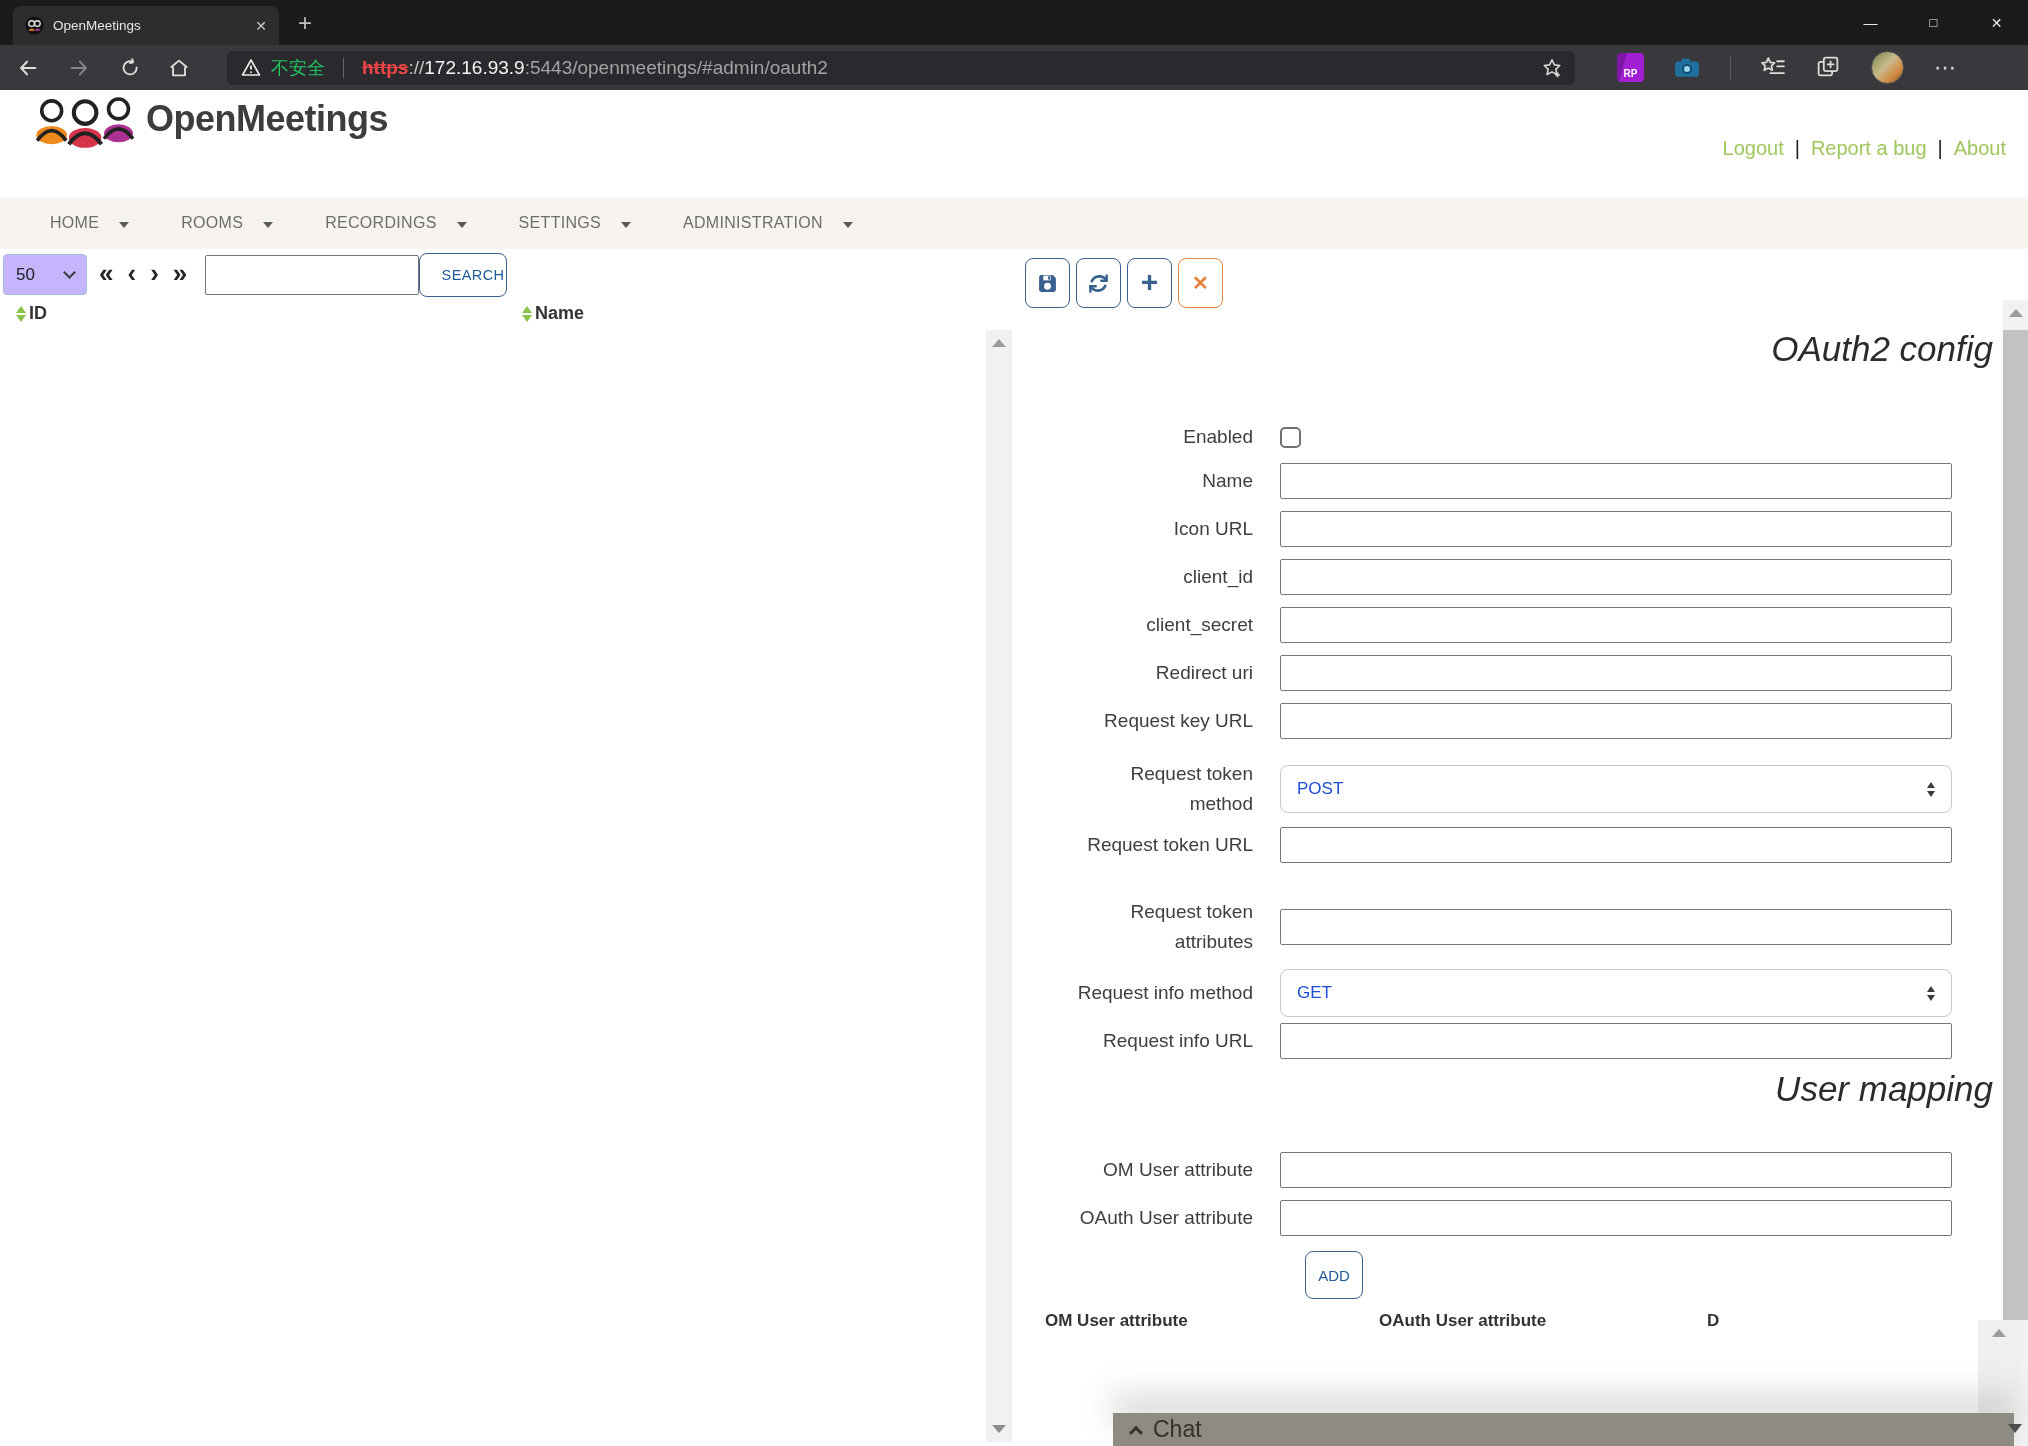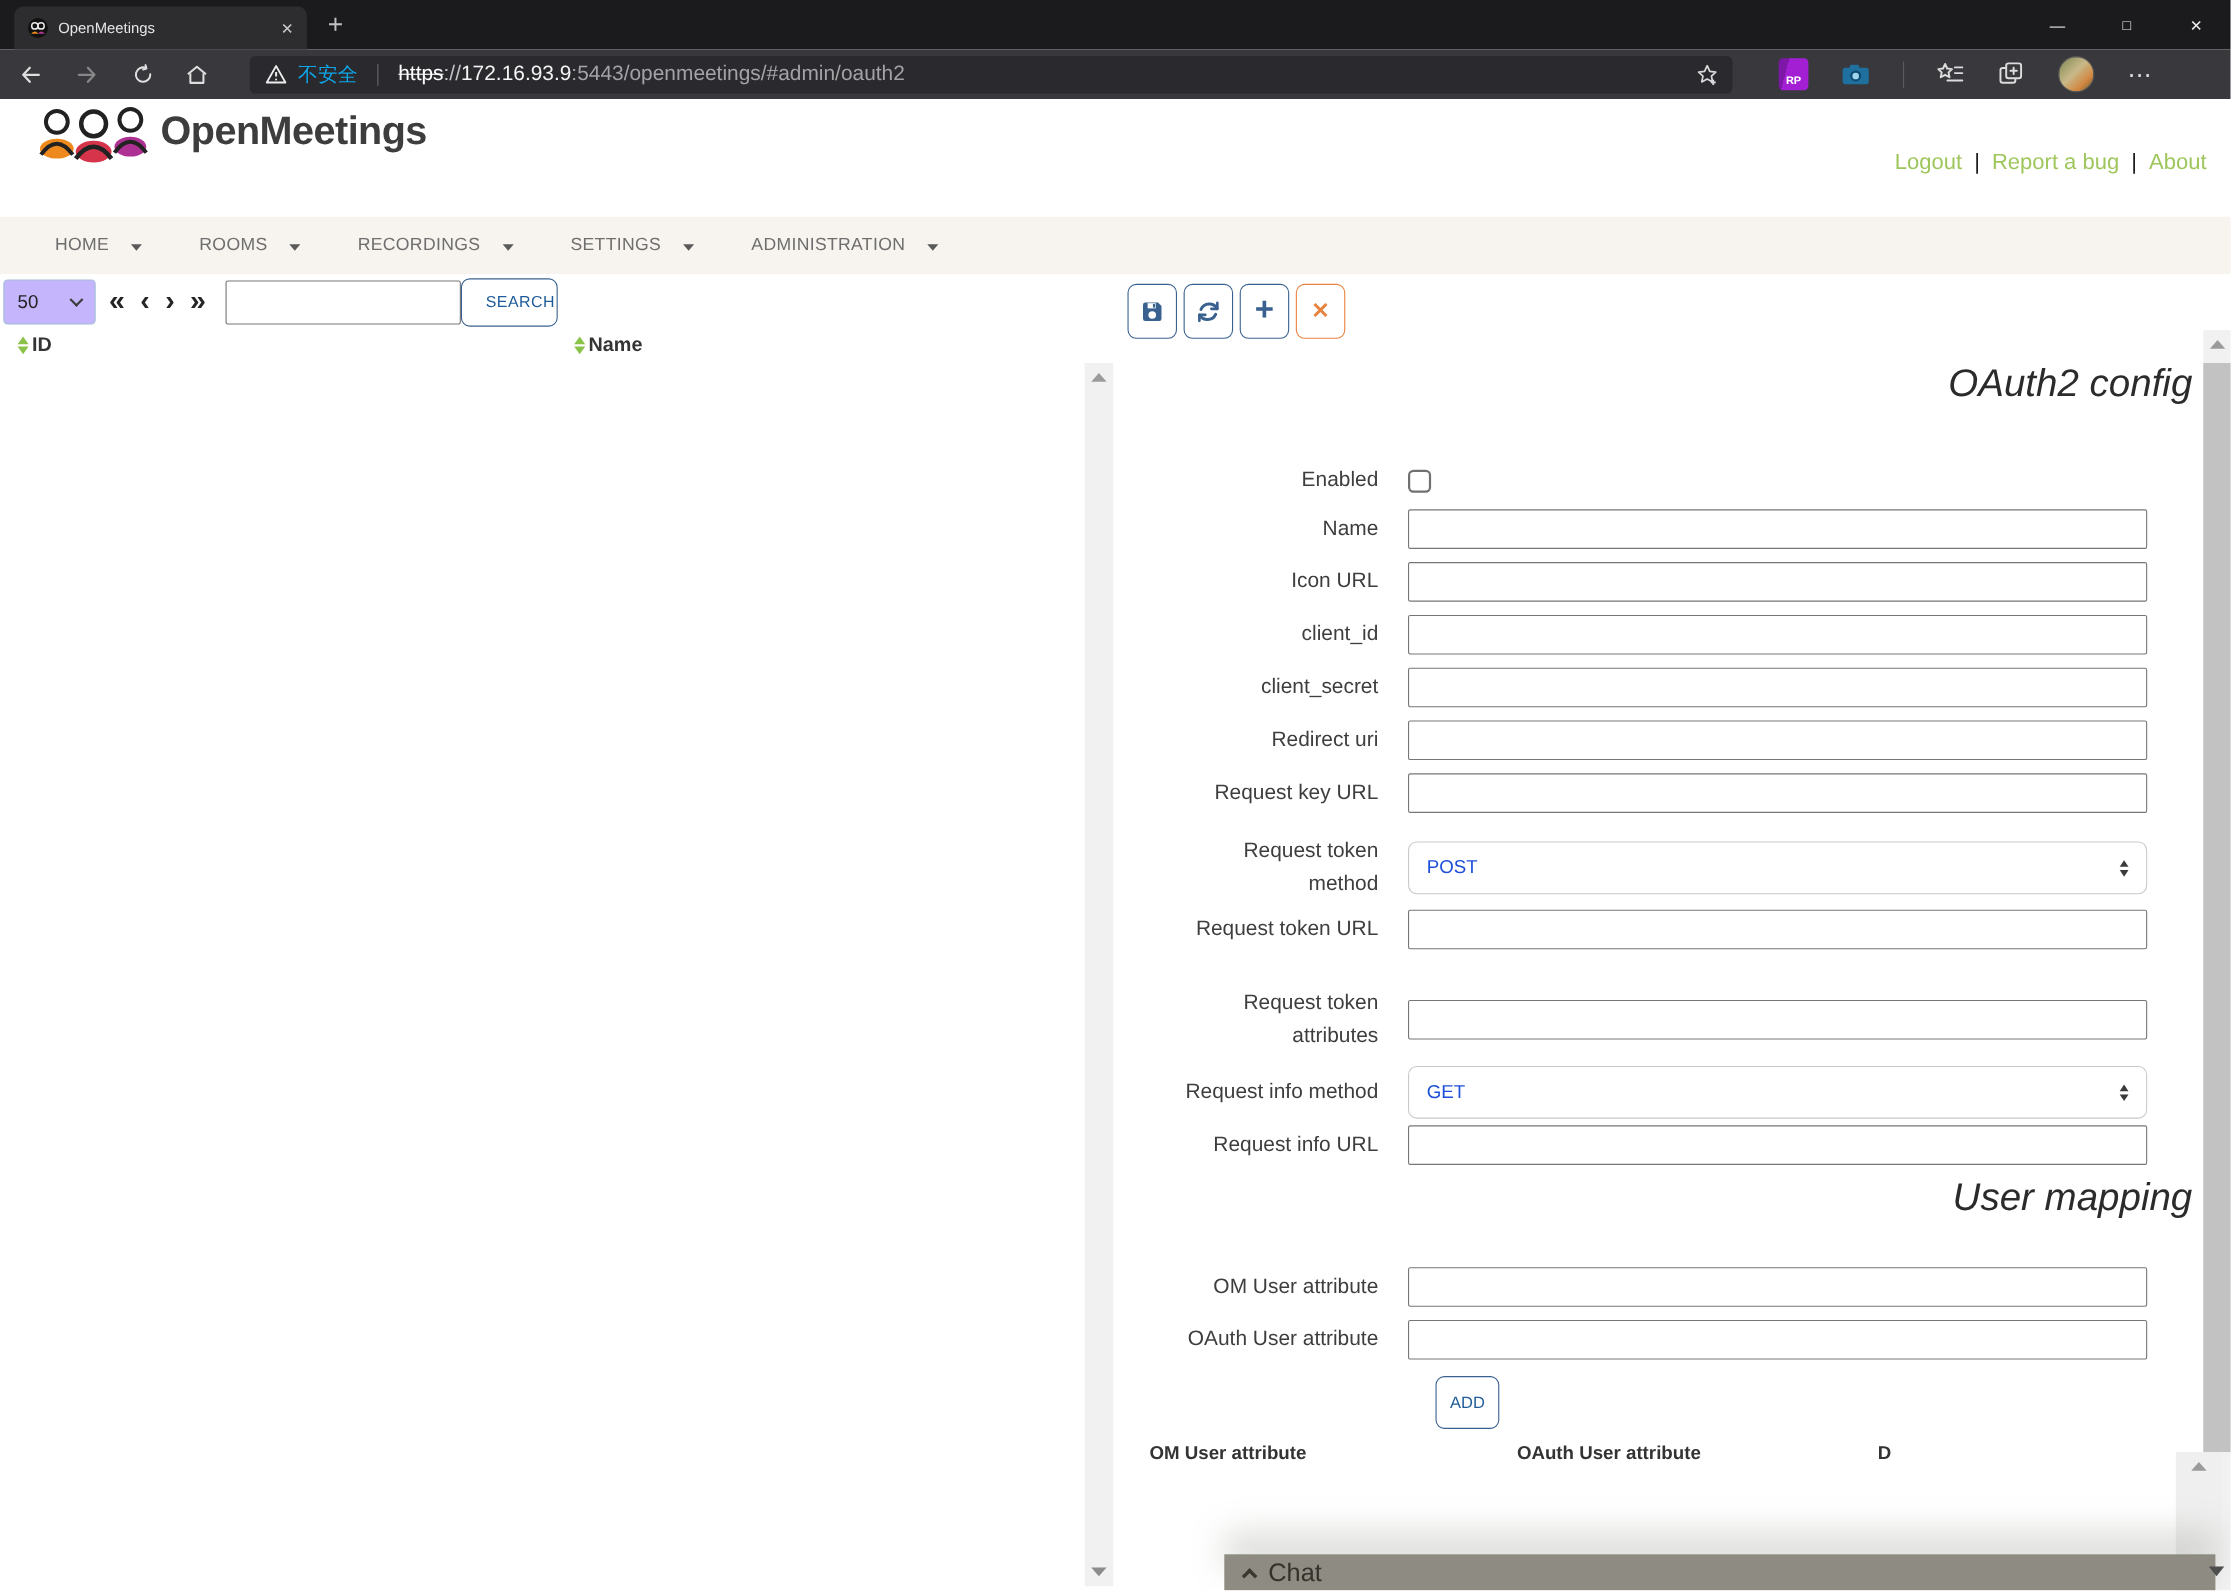--- a/index.html
+++ b/index.html
@@ -13,24 +13,24 @@
   .tab-close{color:#c9c9c9;font-size:14px;cursor:default;}
   .newtab{position:absolute;left:290px;top:8px;width:30px;height:30px;color:#c2c2c2;font-size:24px;font-weight:300;display:flex;align-items:center;justify-content:center;}
   .win-controls{position:absolute;right:0;top:0;height:45px;display:flex;}
   .win-btn{width:63px;height:45px;display:flex;align-items:center;justify-content:center;color:#eaeaea;font-size:14px;}
   .win-btn.max{font-size:13px;}
 
   
   .btoolbar{position:absolute;left:0;top:45px;width:2028px;height:45px;background:#39393d;display:flex;align-items:center;}
   .nav-ico{flex:none;display:flex;align-items:center;justify-content:center;width:24px;height:24px;}
   .addressbar{flex:none;margin-left:36px;width:1348px;height:34px;background:#2a2a2e;border-radius:5px;display:flex;align-items:center;padding:0 12px 0 14px;gap:10px;}
-  .warn-txt{color:#0ea5e9;font-size:18px;white-space:nowrap;text-align:center;}
+  .warn-txt{color:#22c55e;font-size:18px;white-space:nowrap;text-align:center;}
   .url-divider{width:1px;height:20px;background:#67676b;margin:0 8px;}
   .url{font-size:19px;white-space:nowrap;overflow:hidden;flex:1;}
-  .url .scheme{color:#ffffff;text-decoration:line-through;}
+  .url .scheme{color:#ef4444;text-decoration:line-through;font-weight:bold;}
   .url .sep{color:#c4c4c4;}
   .url .host{color:#f4f4f4;}
   .url .rest{color:#a3a3a6;}
   .ext-group{display:flex;align-items:center;gap:30px;margin-left:42px;}
   .ext-divider{width:1px;height:24px;background:#5c5c60;}
   .avatar{width:33px;height:33px;border-radius:50%;background:linear-gradient(135deg,#7a8550 0%,#c9b98a 45%,#d2863f 75%,#4e5c35 100%);border:1px solid #555;}
   .more-dots{color:#d8d8d8;font-size:22px;letter-spacing:2px;}
 
   
   .app-header{position:absolute;left:0;top:90px;width:2028px;height:107px;background:#fff;}

